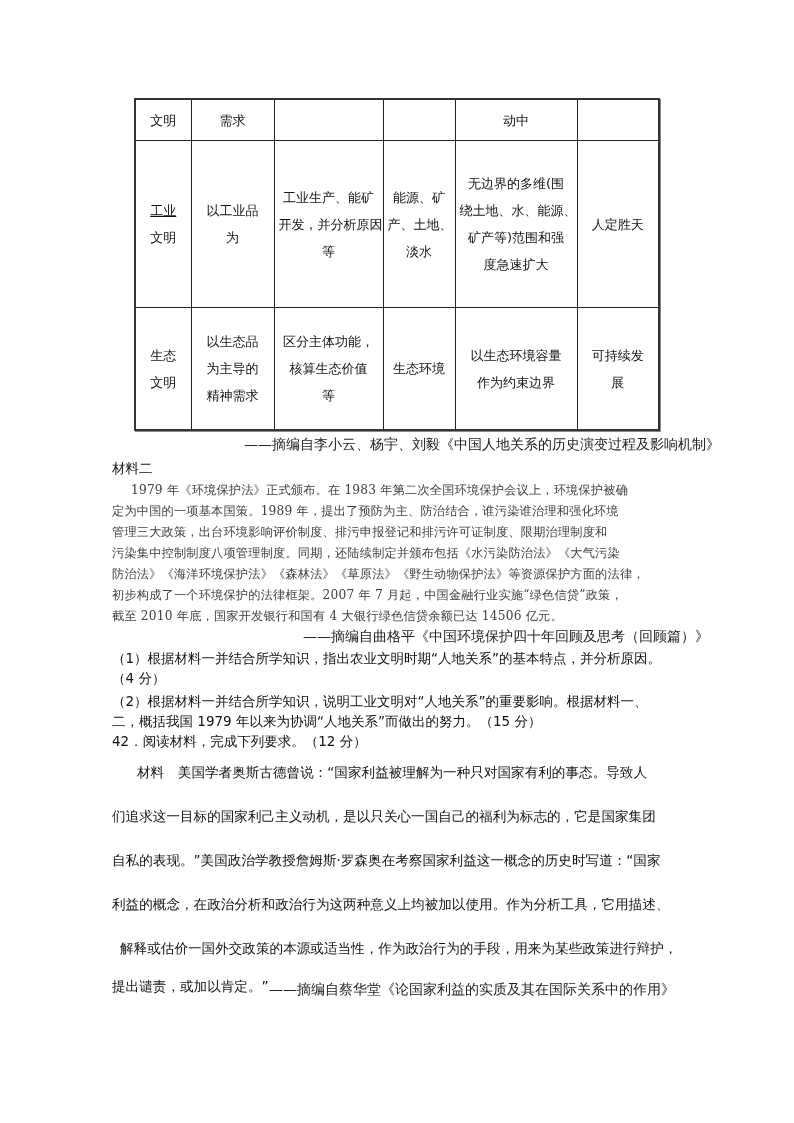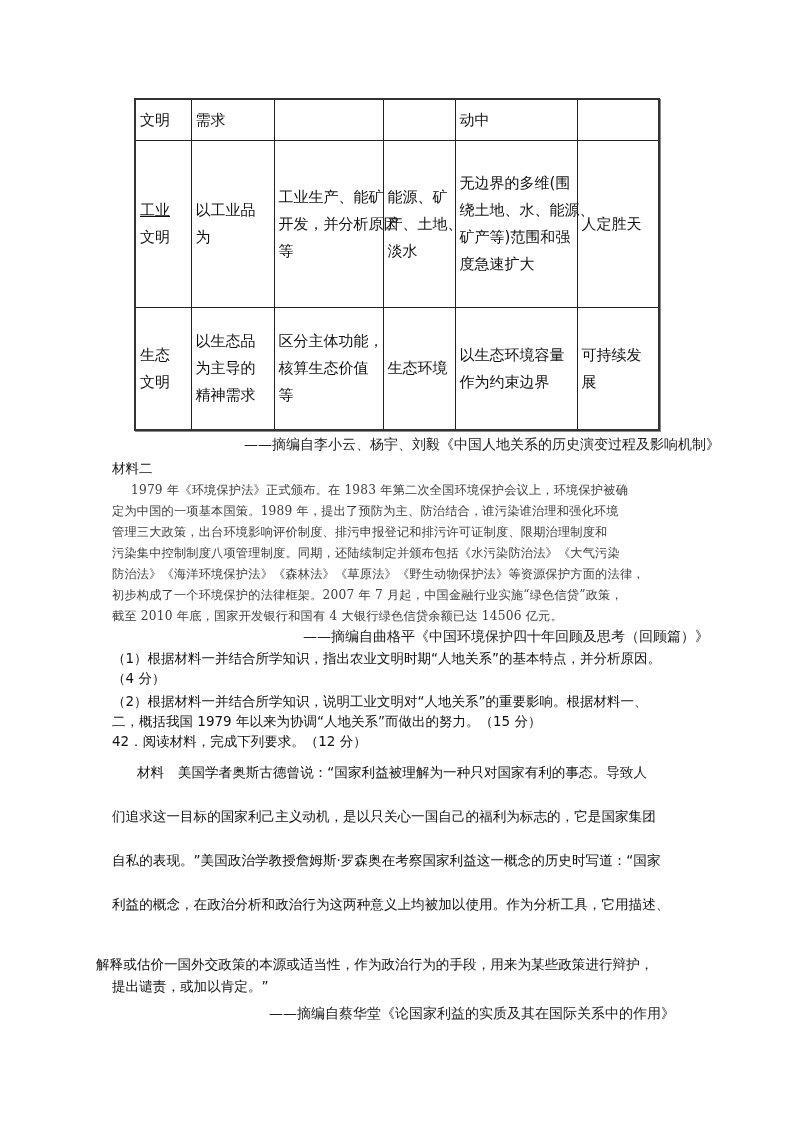--- a/index.html
+++ b/index.html
@@ -10,22 +10,22 @@
     }
     table.civ {
       position: absolute; left: 134px; top: 98px;
       width: 524px; border-collapse: collapse;
       border: 2px solid #333;
       box-shadow: 1px 1px 0 #888;
       table-layout: fixed;
     }
     table.civ td {
       border: 1px solid #222;
-      vertical-align: middle;
-      font-size: 15px; line-height: 27px;
+      text-align: center; vertical-align: middle;
+      font-size: 13px; line-height: 27px;
       padding: 0 4px; color: #111;
       font-family: "DejaVu Sans", sans-serif;
     }
     table.civ tr.r0 td { height: 40px; }
     table.civ tr.r1 td { height: 166px; }
     table.civ tr.r2 td { height: 121px; }
     .cell-line { display: block; white-space: nowrap; }
     .u { text-decoration: underline; }
 
     .line { position: absolute; white-space: nowrap; font-size: 13px; }
@@ -149,17 +149,17 @@
   <div class="line q" style="left:112px; top:713px;">二，概括我国 1979 年以来为协调“人地关系”而做出的努力。（15 分）</div>
 </div>
 
 <div class="line q" style="left:112px; top:733px;">42．阅读材料，完成下列要求。（12 分）</div>
 
 <div>
   <div class="line m42" style="left:137px; top:764px;">材料　美国学者奥斯古德曾说：“国家利益被理解为一种只对国家有利的事态。导致人</div>
   <div class="line m42" style="left:112px; top:808px;">们追求这一目标的国家利己主义动机，是以只关心一国自己的福利为标志的，它是国家集团</div>
   <div class="line m42" style="left:112px; top:852px;">自私的表现。”美国政治学教授詹姆斯·罗森奥在考察国家利益这一概念的历史时写道：“国家</div>
   <div class="line m42" style="left:112px; top:896px;">利益的概念，在政治分析和政治行为这两种意义上均被加以使用。作为分析工具，它用描述、</div>
-  <div class="line m42" style="left:96px; top:940px;margin-top:16px;">解释或估价一国外交政策的本源或适当性，作为政治行为的手段，用来为某些政策进行辩护，</div>
+  <div class="line m42" style="left:120px; top:940px;">解释或估价一国外交政策的本源或适当性，作为政治行为的手段，用来为某些政策进行辩护，</div>
   <div class="line m42" style="left:112px; top:978px;">提出谴责，或加以肯定。”</div>
 </div>
 
-<div class="line source" style="left:229px; top:1005px;">——摘编自蔡华堂《论国家利益的实质及其在国际关系中的作用》</div>
+<div class="line source" style="left:229px; top:981px;">——摘编自蔡华堂《论国家利益的实质及其在国际关系中的作用》</div>
 
 </body></html>

